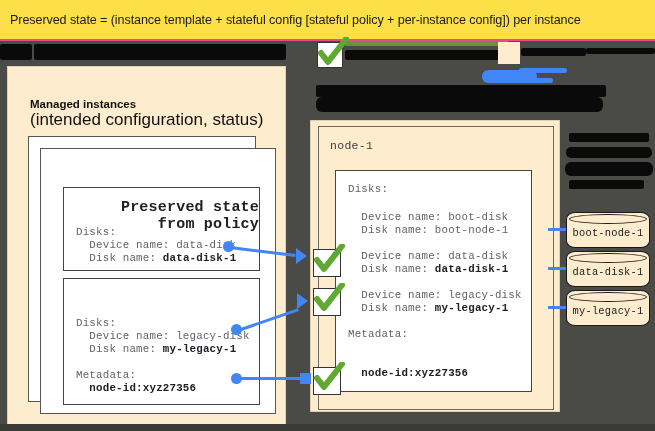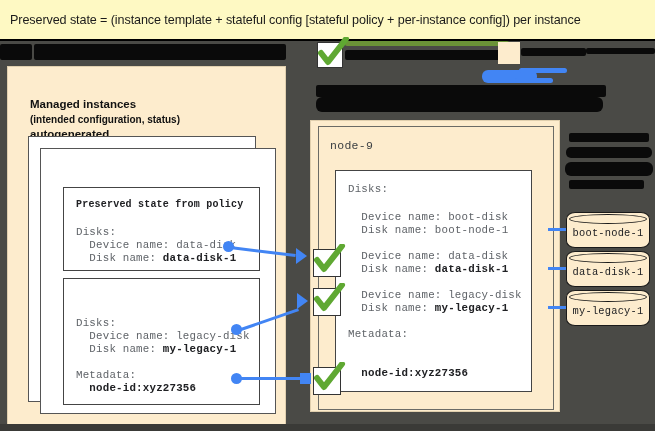--- a/index.html
+++ b/index.html
@@ -7,58 +7,58 @@
     width:655px;height:431px;overflow:hidden;
     background:#4a4a46;
     font-family:"Liberation Sans",sans-serif;
     position:relative;
   }
   #root{position:absolute;left:0;top:0;width:655px;height:431px;overflow:hidden;background:#4a4a46;}
 
   
   .caption-bar{
     position:absolute;left:0;top:0;width:655px;height:39px;
-    background:#fef9c3;border-bottom:2px solid #000000;
+    background:#fde047;border-bottom:2px solid #ec4899;
     display:flex;align-items:center;
   }
   .caption-text{
     font-size:12.6px;color:#1b1b1b;padding-left:10px;
     font-family:"Liberation Sans",sans-serif;letter-spacing:-0.1px;white-space:nowrap;
   }
 
   
   .topstrip{position:absolute;left:0;top:41px;width:655px;height:26px;background:#4a4a46;}
   .blk{position:absolute;background:#0a0a0a;border-radius:2px;}
   .blk2{position:absolute;background:#3a3a37;border-radius:2px;}
   .greenline{position:absolute;background:#6b9337;border-radius:2px;}
 
   
   .left-panel{
     position:absolute;left:7px;top:66px;width:277px;height:358px;
     background:#fdeccd;border:1px solid #e0cfae;
   }
   .panel-title{position:absolute;left:22px;top:30px;width:240px;line-height:15px;}
   .panel-title .b{font-weight:bold;font-size:11.5px;color:#111;display:block;}
-  .panel-title .n{font-weight:bold;font-size:10px;color:#111;display:block;}
+  .panel-title .n{font-weight:normal;font-size:17px;color:#111;display:block;}
 
   .white-back{
     position:absolute;left:20px;top:69px;width:226px;height:264px;
     background:#ffffff;border:1px solid #555;
   }
   .white-front{
     position:absolute;left:32px;top:81px;width:234px;height:264px;
     background:#ffffff;border:1px solid #555;
   }
 
   .mono{font-family:"Liberation Mono","DejaVu Sans Mono",monospace;}
   .instance-label{
     position:absolute;left:12px;top:12px;font-size:11.5px;color:#3c4043;letter-spacing:0.3px;
   }
   .sub-box{position:absolute;background:#fff;border:1px solid #444;}
-  .sub-title{font-size:10px;font-weight:bold;color:#202124;letter-spacing:0.2px;text-align:right;}
+  .sub-title{font-size:15px;font-weight:bold;color:#202124;letter-spacing:0.2px;text-align:right;}
   .ln{font-size:10.8px;color:#5f6368;letter-spacing:0.2px;white-space:pre;line-height:13.5px;}
   .ln b{color:#202124;font-weight:bold;}
   .rp-outer{
     position:absolute;left:310px;top:120px;width:248px;height:290px;
     background:#fdeccd;border:1px solid #e0cfae;
   }
   .rp-inner{
     position:absolute;left:318px;top:126px;width:234px;height:282px;
     background:#fdeccd;border:1px solid #6b6b66;
   }
@@ -134,21 +134,20 @@
   <div class="blk" style="left:569px;top:133px;width:80px;height:9px;"></div>
   <div class="blk" style="left:566px;top:147px;width:86px;height:11px;border-radius:5px;"></div>
   <div class="blk" style="left:565px;top:162px;width:88px;height:14px;border-radius:6px;"></div>
   <div class="blk" style="left:569px;top:180px;width:75px;height:9px;"></div>
 
   <div class="left-panel">
 
     <div class="panel-title">
       <span class="b">Managed instances</span>
       <span class="n">(intended configuration, status)</span>
-      <span class="b">autogenerated</span>
     </div>
 
     <div class="white-back"></div>
 
     <div class="white-front">
 
       <div class="sub-box" style="left:22px;top:38px;width:195px;height:82px;">
         <div class="mono sub-title" style="position:absolute;left:12px;top:11px;">Preserved state from policy</div>
         <div class="mono ln" style="position:absolute;left:12px;top:38px;">Disks:</div>
         <div class="mono ln" style="position:absolute;left:12px;top:51px;">  Device name: data-disk</div>
@@ -160,21 +159,21 @@
         <div class="mono ln" style="position:absolute;left:12px;top:51px;">  Device name: legacy-disk</div>
         <div class="mono ln" style="position:absolute;left:12px;top:64px;"><span>  Disk name: </span><b>my-legacy-1</b></div>
         <div class="mono ln" style="position:absolute;left:12px;top:90px;">Metadata:</div>
         <div class="mono ln" style="position:absolute;left:12px;top:103px;">  <b>node-id:xyz27356</b></div>
       </div>
     </div>
   </div>
 
   <div class="rp-outer"></div>
   <div class="rp-inner"></div>
-  <div class="mono rp-node-label">node-9</div>
+  <div class="mono rp-node-label">node-1</div>
 
   <div class="rp-white">
     <div class="mono ln" style="position:absolute;left:12px;top:12px;">Disks:</div>
 
     <div class="mono ln" style="position:absolute;left:12px;top:40px;text-align:center;">  Device name: boot-disk</div>
     <div class="mono ln" style="position:absolute;left:12px;top:53px;"><span>  Disk name: </span><span>boot-node-1</span></div>
 
     <div class="mono ln" style="position:absolute;left:12px;top:79px;">  Device name: data-disk</div>
     <div class="mono ln" style="position:absolute;left:12px;top:92px;"><span>  Disk name: </span><b>data-disk-1</b></div>
 

